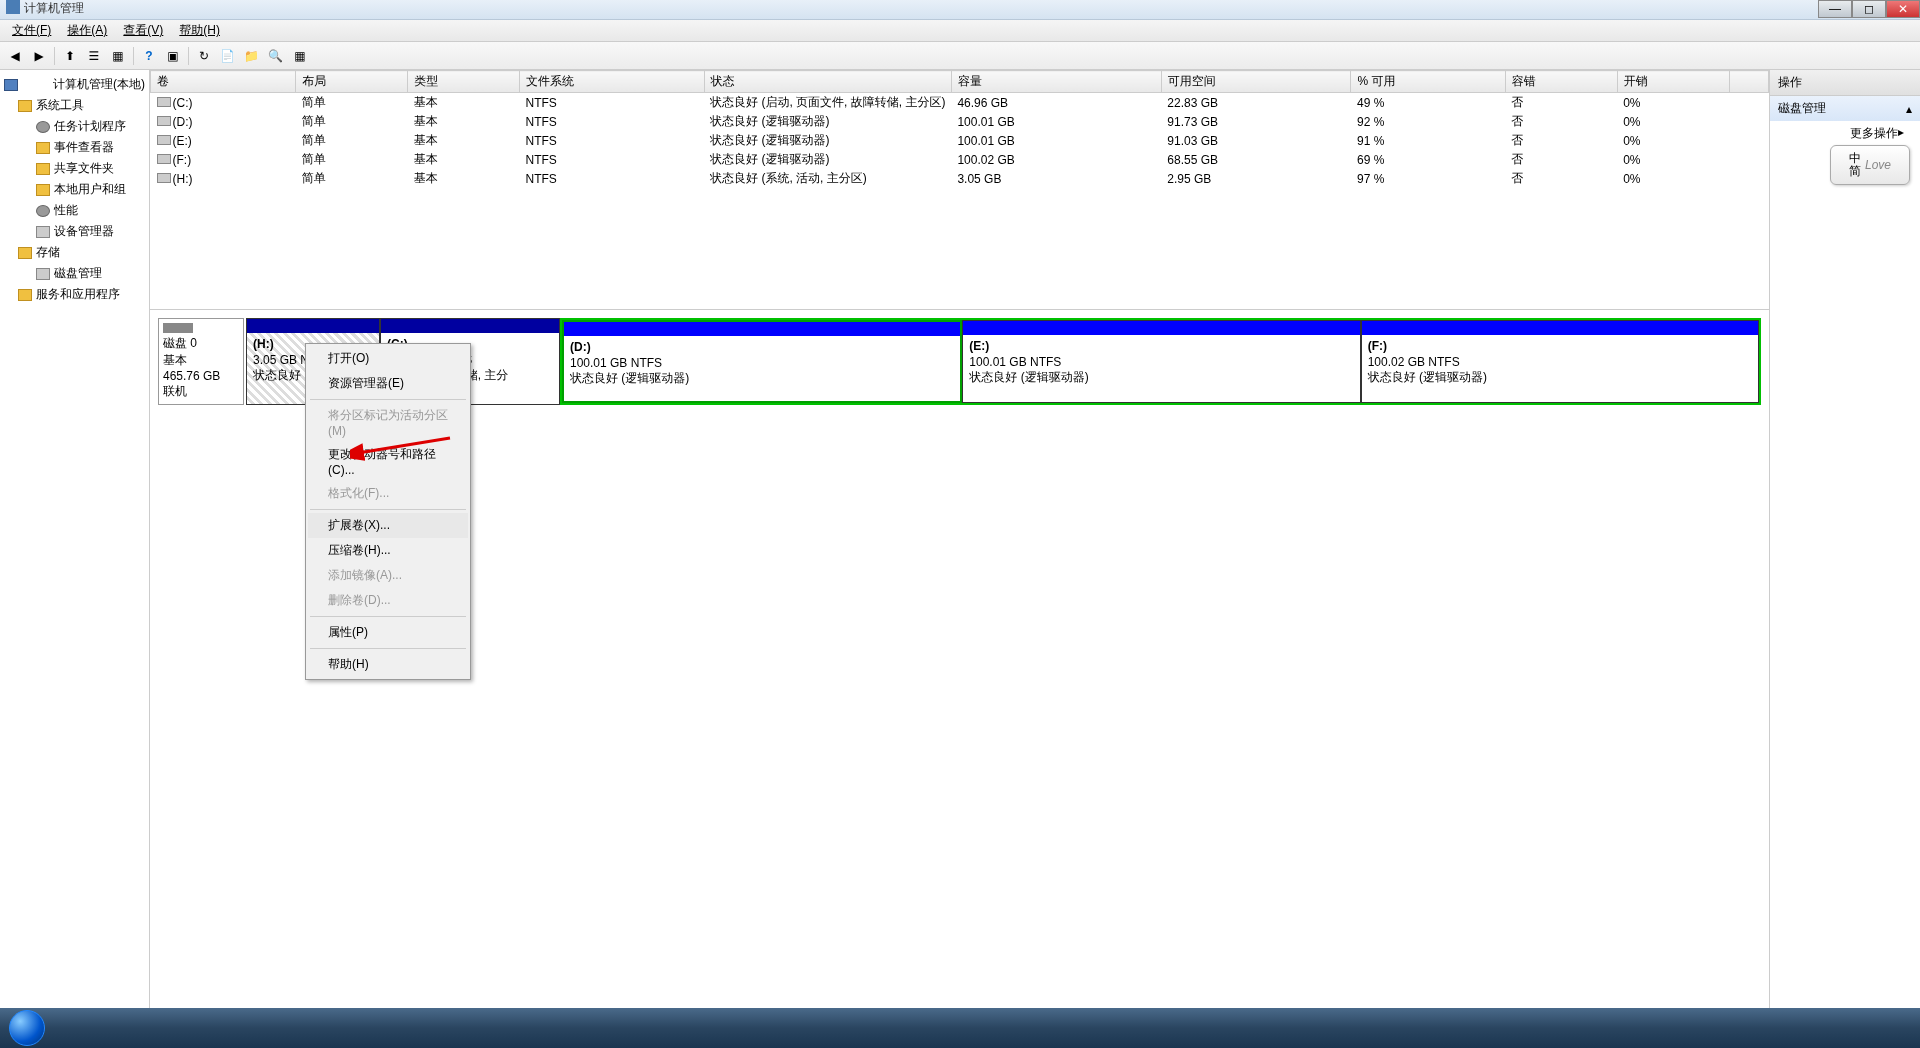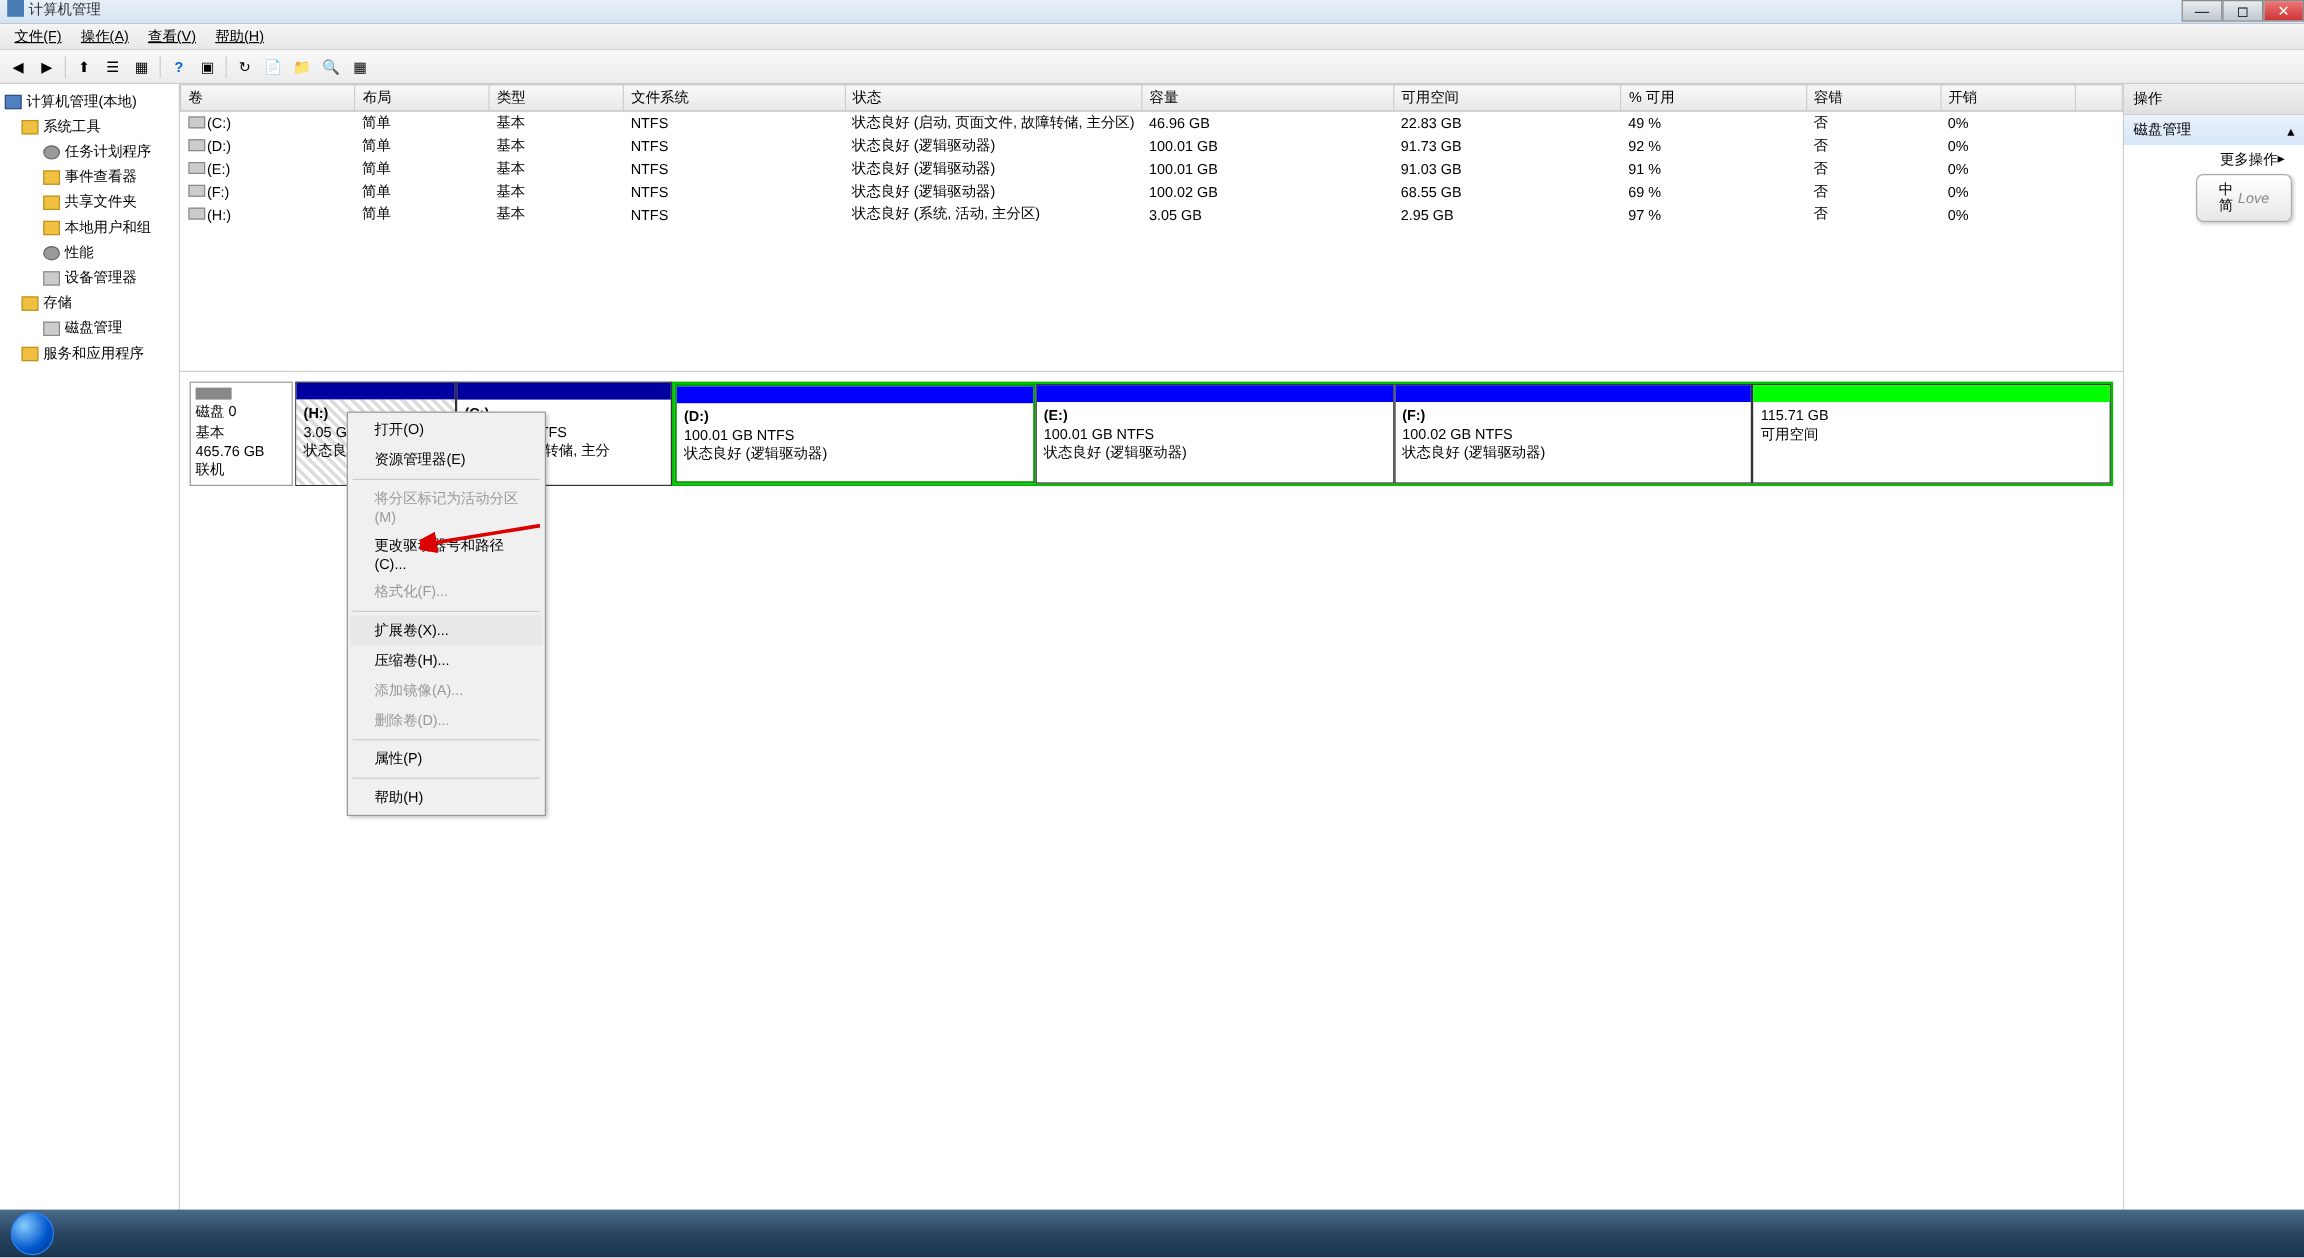--- a/index.html
+++ b/index.html
@@ -21,21 +21,21 @@
 
 
 .toolbar { height: 28px; background: linear-gradient(#f8f8f8,#ececec); border-bottom: 1px solid #ccc; display: flex; align-items: center; padding-left: 4px; gap: 2px; }
 .toolbar .tbbtn { width: 22px; height: 22px; border: 1px solid transparent; display: flex; align-items: center; justify-content: center; cursor: pointer; border-radius: 2px; }
 .toolbar .sep { width: 1px; height: 18px; background: #ccc; margin: 0 2px; }
 
 
 .main { display: flex; height: 960px; }
 .tree { width: 150px; border-right: 1px solid #ccc; background: #fff; padding: 4px 0; overflow: auto; }
 .tree .node { padding: 2px 4px 2px 20px; cursor: pointer; white-space: nowrap; display: flex; align-items: center; gap: 4px; }
-.tree .node.lvl0 { padding-left: 4px; }
+.tree .node.lvl0 { padding-left: 4px; justify-content: space-between; }
 .tree .node.lvl1 { padding-left: 18px; }
 .tree .node.lvl2 { padding-left: 36px; }
 .tree .tree-icon { width: 14px; height: 12px; display: inline-block; background: #f0c040; border: 1px solid #c09020; }
 .tree .tree-icon.gear { background: #999; border-radius: 50%; border-color:#666;}
 .tree .tree-icon.disk { background: #ccc; border-color:#888; }
 .tree .tree-icon.root { background: #5080c0; border-color:#305080; }
 
 .center { flex: 1; display: flex; flex-direction: column; border-right: 1px solid #ccc; }
 .right { width: 150px; background: #fff; }
 .right .hdr { background: linear-gradient(#f0f0f0,#e0e0e0); border-bottom: 1px solid #ccc; padding: 4px 8px; font-weight: normal; }
@@ -68,21 +68,21 @@
 
 .legend { position: absolute; bottom: 4px; left: 8px; display: flex; gap: 12px; font-size: 11px; align-items: center; }
 .legend .sw { width: 10px; height: 10px; display: inline-block; margin-right: 3px; border:1px solid #333;}
 .legend .unalloc { background: #000; }
 .legend .pri { background: #0000a0; }
 .legend .ext { background: #00c000; }
 .legend .freesp { background: #00ff00; }
 .legend .log { background: #0000ff; }
 
 
-.ctx { position: absolute; left: 289px; top: 343px; width: 166px; background: #f0f0f0; border: 1px solid #999; box-shadow: 2px 2px 4px rgba(0,0,0,0.3); z-index: 100; padding: 2px; }
+.ctx { position: absolute; left: 305px; top: 343px; width: 166px; background: #f0f0f0; border: 1px solid #999; box-shadow: 2px 2px 4px rgba(0,0,0,0.3); z-index: 100; padding: 2px; }
 .ctx .item { padding: 4px 20px; cursor: pointer; }
 .ctx .item.disabled { color: #999; cursor: default; }
 .ctx .item.highlight { background: #e8e8e8; }
 .ctx .sep { height: 1px; background: #ccc; margin: 3px 2px; }
 
 
 .arrow { position: absolute; left: 350px; top: 433px; z-index: 101; pointer-events: none; }
 
 
 .ime { position: absolute; right: 10px; top: 145px; width: 80px; height: 40px; border: 1px solid #aaa; border-radius: 6px; background: linear-gradient(#fff,#e8e8e8); display: flex; align-items: center; justify-content: center; font-size: 11px; gap:4px; box-shadow: 1px 1px 3px rgba(0,0,0,0.2);}
@@ -312,27 +312,20 @@
               </div>
             </div>
             <div class="part logical" style="flex:1;">
               <div class="bar"></div>
               <div class="body">
                 <b>(F:)</b><br>
                 <span>100.02 GB NTFS</span><br>
                 <span>状态良好 (逻辑驱动器)</span>
               </div>
             </div>
-            <div class="part free" style="flex:1;">
-              <div class="bar"></div>
-              <div class="body">
-                <span>115.71 GB</span><br>
-                <span>可用空间</span>
-              </div>
-            </div>
           </div>
         </div>
       </div>
 
       <div class="legend">
         <span><span class="sw unalloc"></span><span>未分配</span></span>
         <span><span class="sw pri"></span><span>主分区</span></span>
         <span><span class="sw ext"></span><span>扩展分区</span></span>
         <span><span class="sw freesp"></span><span>可用空间</span></span>
         <span><span class="sw log"></span><span>逻辑驱动器</span></span>

